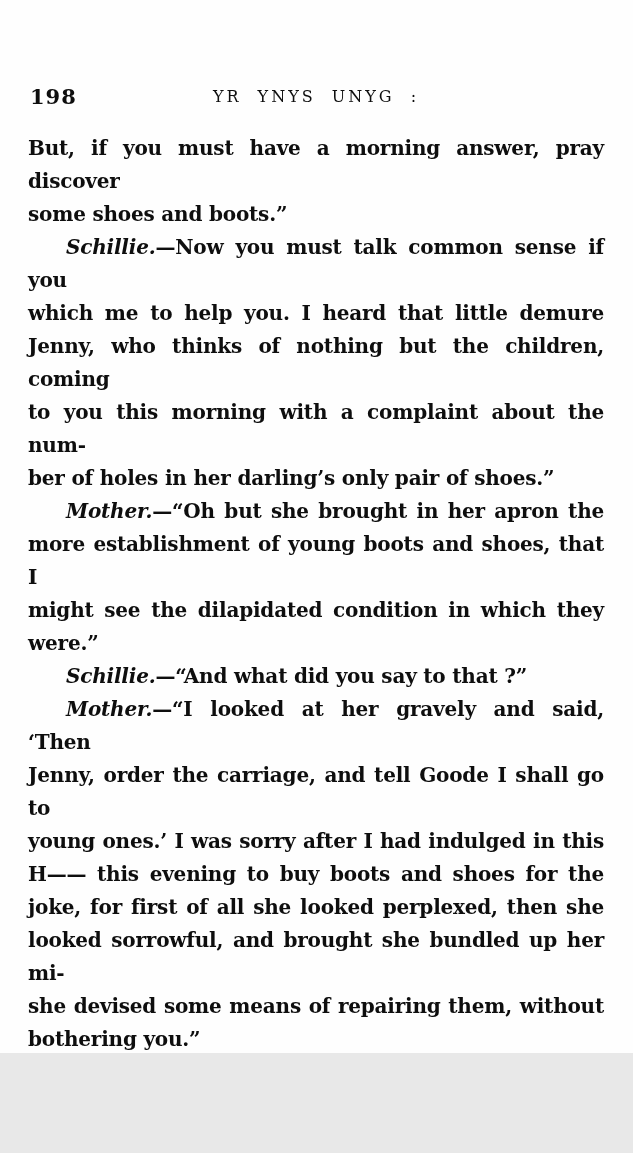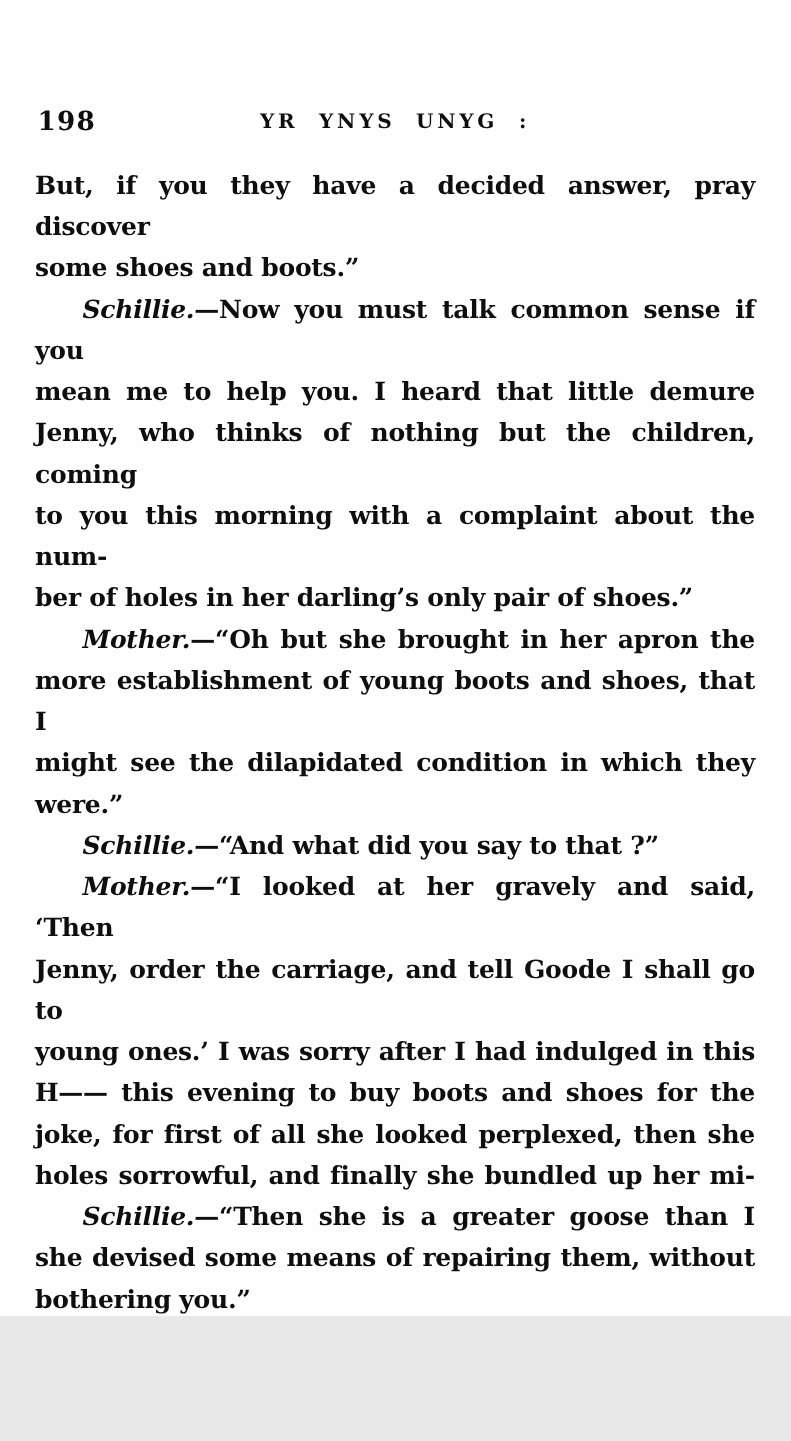--- a/index.html
+++ b/index.html
@@ -31,21 +31,21 @@
     font-weight: 700;
     letter-spacing: 1px;
   }
   .head-title {
     position: absolute;
     left: 0;
     right: 0;
     top: 3px;
     text-align: center;
     font-size: 16px;
-    font-weight: 700;
+    font-weight: 400;
     letter-spacing: 3px;
     word-spacing: 8px;
   }
   .body-text {
     position: absolute;
     top: 132px;
     left: 28px;
     width: 576px;
   }
   .line {
@@ -78,36 +78,35 @@
 </head>
 <body>
 
 <div class="page">
   <div class="running-head">
     <span class="page-number">198</span>
     <span class="head-title">YR YNYS UNYG :</span>
   </div>
 
   <div class="body-text">
-      <div class="line">But, if you they have a decided answer, pray discover</div>
+      <div class="line">But, if you must have a morning answer, pray discover</div>
       <div class="line last">some shoes and boots.”</div>
       <div class="line indent"><span class="speaker">Schillie.</span>—Now you must talk common sense if you</div>
-      <div class="line">mean me to help you. I heard that little demure</div>
+      <div class="line">which me to help you. I heard that little demure</div>
       <div class="line">Jenny, who thinks of nothing but the children, coming</div>
       <div class="line">to you this morning with a complaint about the num-</div>
       <div class="line last">ber of holes in her darling’s only pair of shoes.”</div>
       <div class="line indent"><span class="speaker">Mother.</span>—“Oh but she brought in her apron the</div>
       <div class="line">more establishment of young boots and shoes, that I</div>
       <div class="line last">might see the dilapidated condition in which they were.”</div>
       <div class="line last indent"><span class="speaker">Schillie.</span>—“And what did you say to that ?”</div>
       <div class="line indent"><span class="speaker">Mother.</span>—“I looked at her gravely and said, ‘Then</div>
       <div class="line">Jenny, order the carriage, and tell Goode I shall go to</div>
       <div class="line">young ones.’ I was sorry after I had indulged in this</div>
       <div class="line">H—— this evening to buy boots and shoes for the</div>
       <div class="line">joke, for first of all she looked perplexed, then she</div>
-      <div class="line">holes sorrowful, and finally she bundled up her mi-</div>
-      <div class="line indent"><span class="speaker">Schillie.</span>—“Then she is a greater goose than I</div>
+      <div class="line">looked sorrowful, and brought she bundled up her mi-</div>
       <div class="line">she devised some means of repairing them, without</div>
       <div class="line last">bothering you.”</div>
     </div>
 
   <div class="corner-rule"></div>
 </div>
 
 </body></html>

